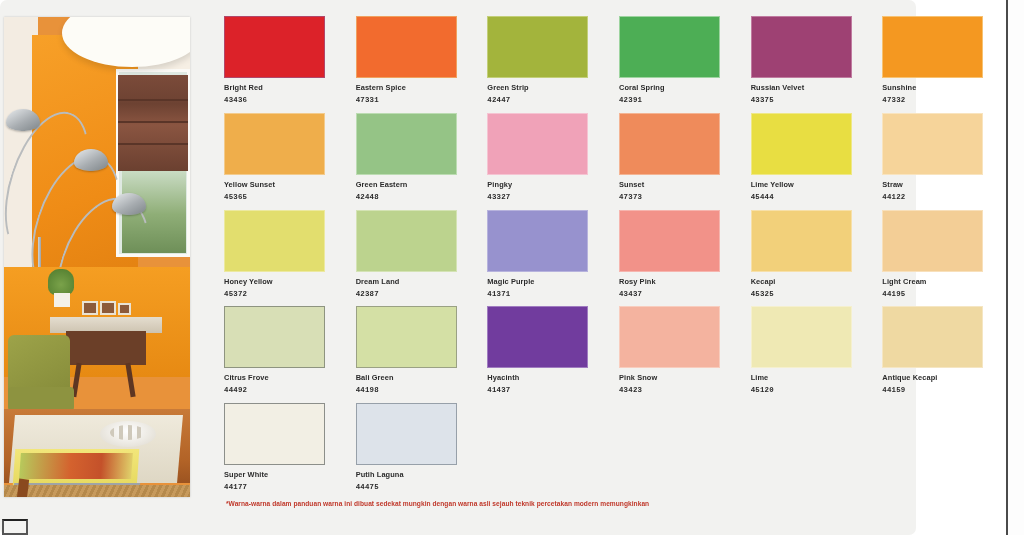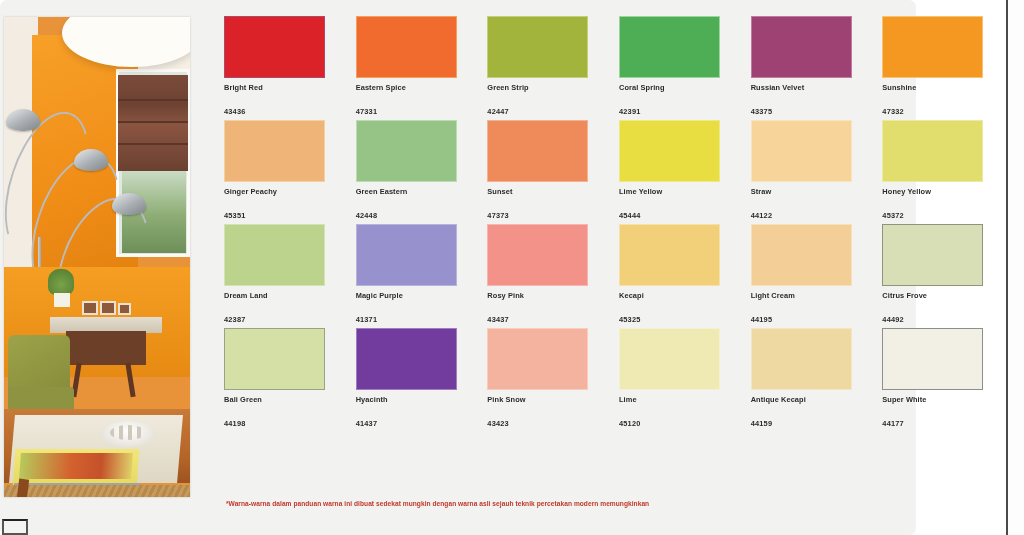--- a/index.html
+++ b/index.html
@@ -177,23 +177,23 @@
   .swatch-chip {
     width: 101px; height: 62px;
   }
   .swatch-name {
     margin-top: 5px;
     font-size: 7.4px; font-weight: bold;
     color: #2b2b2b; letter-spacing: .1px;
     white-space: nowrap;
   }
   .swatch-code {
-    margin-top: 15px;
+    margin-top: 4px;
     font-size: 7.4px; font-weight: bold;
-    color: #2b2b2b; letter-spacing: .2px;
+    color: #2b2b2b; letter-spacing: .2px; font-family: Liberation Mono, monospace;
   }
   
   #footer-note {
     position: absolute; left: 226px; top: 500px;
     width: 700px;
     font-size: 6.6px; font-weight: bold;
     color: #c0392b;
     letter-spacing: .05px;
     white-space: nowrap;
   }
@@ -273,30 +273,35 @@
         <div class="swatch-chip" style="background: rgb(158, 65, 115); border: 1px solid rgb(192, 123, 160);"></div>
         <div class="swatch-name">Russian Velvet</div>
         <div class="swatch-code">43375</div>
       </div>
       <div class="swatch-cell">
         <div class="swatch-chip" style="background: rgb(244, 152, 33); border: 1px solid rgb(247, 194, 114);"></div>
         <div class="swatch-name">Sunshine</div>
         <div class="swatch-code">47332</div>
       </div>
       <div class="swatch-cell">
-        <div class="swatch-chip" style="background: rgb(239, 181, 120); border: 1px solid rgb(244, 208, 165);"></div>
-        <div class="swatch-name">Ginger Peachy</div>
-        <div class="swatch-code">45351</div>
+        <div class="swatch-chip" style="background: rgb(239, 174, 75); border: 1px solid rgb(243, 203, 140);"></div>
+        <div class="swatch-name">Yellow Sunset</div>
+        <div class="swatch-code">45365</div>
       </div>
       <div class="swatch-cell">
         <div class="swatch-chip" style="background: rgb(149, 196, 134); border: 1px solid rgb(188, 220, 178);"></div>
         <div class="swatch-name">Green Eastern</div>
         <div class="swatch-code">42448</div>
       </div>
       <div class="swatch-cell">
+        <div class="swatch-chip" style="background: rgb(240, 162, 184); border: 1px solid rgb(245, 196, 210);"></div>
+        <div class="swatch-name">Pingky</div>
+        <div class="swatch-code">43327</div>
+      </div>
+      <div class="swatch-cell">
         <div class="swatch-chip" style="background: rgb(239, 139, 91); border: 1px solid rgb(244, 180, 147);"></div>
         <div class="swatch-name">Sunset</div>
         <div class="swatch-code">47373</div>
       </div>
       <div class="swatch-cell">
         <div class="swatch-chip" style="background: rgb(232, 222, 66); border: 1px solid rgb(239, 232, 135);"></div>
         <div class="swatch-name">Lime Yellow</div>
         <div class="swatch-code">45444</div>
       </div>
       <div class="swatch-cell">
@@ -362,17 +367,22 @@
       <div class="swatch-cell">
         <div class="swatch-chip" style="background: rgb(239, 217, 162); border: 1px solid rgb(245, 230, 195);"></div>
         <div class="swatch-name">Antique Kecapi</div>
         <div class="swatch-code">44159</div>
       </div>
       <div class="swatch-cell">
         <div class="swatch-chip" style="background: rgb(242, 239, 228); border: 1px solid rgb(140, 143, 138);"></div>
         <div class="swatch-name">Super White</div>
         <div class="swatch-code">44177</div>
       </div>
+      <div class="swatch-cell">
+        <div class="swatch-chip" style="background: rgb(221, 227, 234); border: 1px solid rgb(151, 160, 169);"></div>
+        <div class="swatch-name">Putih Laguna</div>
+        <div class="swatch-code">44475</div>
+      </div>
     </div>
 
   <div id="footer-note">*Warna-warna dalam panduan warna ini dibuat sedekat mungkin dengan warna asli sejauh teknik percetakan modern memungkinkan</div>
 
 </div>
 
 </body></html>

